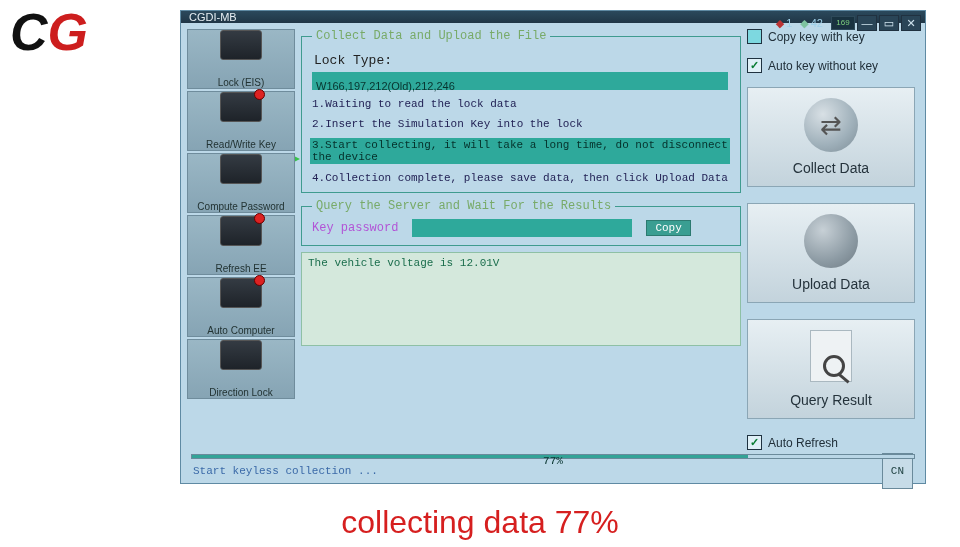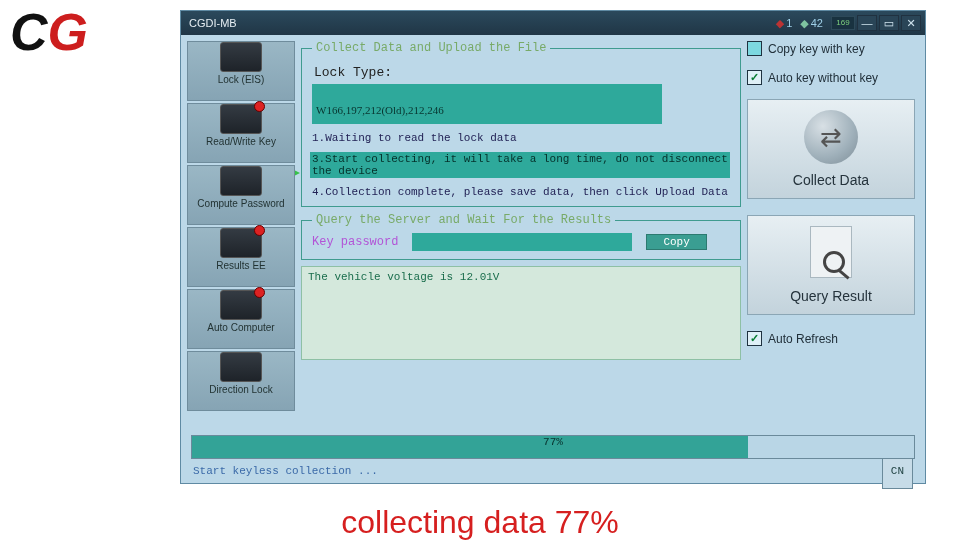--- a/index.html
+++ b/index.html
@@ -62,21 +62,21 @@
   }
   .app-body {
     flex: 1; display: flex; padding: 6px 10px 0 6px;
   }
   
   .sidebar { width: 108px; display:flex; flex-direction:column; gap:2px; }
   .side-item {
     background: linear-gradient(#9ab7c5,#86a4b4);
     border:1px solid #6f8c9c;
     height: 60px;
-    display:flex; flex-direction:column; align-items:center; justify-content:flex-start;
+    display:flex; flex-direction:column; align-items:center; justify-content:space-between;
     color:#1c2c36; font-size:10px; text-align:center;
     position:relative;
   }
   .side-icon {
     width: 42px; height: 30px;
     background: linear-gradient(#343b43,#1e2329);
     border:1px solid #555; border-radius:3px;
     margin-bottom:2px;
     position: relative;
   }
@@ -102,22 +102,22 @@
     color:#78aa68; font-family: "Courier New", monospace;
     font-size: 12px; padding: 0 4px;
     background:#bcd8e8;
   }
   .lock-type-label {
     font-family:"Courier New",monospace; font-size:13px; color:#222;
     margin: 4px 0 4px 2px;
   }
   .lock-type-value {
     background:#2ea99b; color:#08342f;
-    font-family:Liberation Serif, serif; font-size:11px;
-    padding: 20px 4px; width: 350px; height:18px;
+    font-family:Liberation Sans, sans-serif; font-size:11px;
+    padding: 8px 4px; width: 416px; height:18px;
   }
   .step {
     font-family:"Courier New",monospace; font-size:11px;
     color:#225; margin-top:8px;
     display:flex; align-items:flex-end;
   }
   .step.highlight .step-text { background:#2ea99b; color:#05312b; padding:1px 2px; display:inline-block;}
   .arrow {
     display:inline-block; width:14px; height:10px;
     margin-left:-22px; margin-right:8px;
@@ -128,21 +128,21 @@
     border-top:5px solid transparent;
     border-bottom:5px solid transparent;
     border-left:10px solid #37c24a;
   }
 
   .query-row { display:flex; align-items:center; gap:14px; font-family:"Courier New",monospace; }
   .key-label { color:#b254d6; font-size:12px; }
   .key-field { background:#2ea99b; width:220px; height:18px; }
   .copy-btn {
     background:#3a9e92; color:#fff; font-family:"Courier New",monospace;
-    font-size:11px; padding:1px 16px; border:1px solid #2c7a70;
+    font-size:11px; padding:1px 8px; border:1px solid #2c7a70;
   }
 
   .log-box {
     background:#d4e8dc; border:1px solid #8ec0a5;
     font-family:"Courier New",monospace; font-size:11px;
     color:#1a6d4c; padding:4px 6px;
     height: 94px; overflow:hidden;
   }
 
   
@@ -263,21 +263,21 @@
         <div class="side-label">Read/Write Key</div>
       </div>
       <div class="side-item">
         <div class="side-icon"></div>
         <div class="side-label">Compute Password</div>
       </div>
       <div class="side-item">
         <div class="side-icon">
             <div class="side-badge"></div>
           </div>
-        <div class="side-label">Results EE</div>
+        <div class="side-label">Refresh EE</div>
       </div>
       <div class="side-item">
         <div class="side-icon">
             <div class="side-badge"></div>
           </div>
         <div class="side-label">Auto Computer</div>
       </div>
       <div class="side-item">
         <div class="side-icon"></div>
         <div class="side-label">Direction Lock</div>
@@ -285,20 +285,23 @@
     </div>
 
     <div class="center">
       <fieldset>
         <legend>Collect Data and Upload the File</legend>
         <div class="lock-type-label">Lock Type:</div>
         <div class="lock-type-value">W166,197,212(Old),212,246</div>
 
         <div class="step">
           <span class="step-text">1.Waiting to read the lock data</span>
+        </div>
+        <div class="step">
+          <span class="step-text">2.Insert the Simulation Key into the lock</span>
         </div>
         <div class="step highlight">
           <span class="arrow current"></span>
           <span class="step-text">3.Start collecting, it will take a long time, do not disconnect the device</span>
         </div>
         <div class="step">
           <span class="step-text">4.Collection complete, please save data, then click Upload Data</span>
         </div>
       </fieldset>
 
@@ -325,20 +328,26 @@
       </div>
 
       <div class="big-btn">
         <div class="bicon">
             <div class="usb-circle">⇄</div>
           </div>
         <span>Collect Data</span>
       </div>
       <div class="big-btn">
         <div class="bicon">
+            <div class="globe"></div>
+          </div>
+        <span>Upload  Data</span>
+      </div>
+      <div class="big-btn">
+        <div class="bicon">
             <div class="paper">
               <div class="mag"></div>
             </div>
           </div>
         <span>Query Result</span>
       </div>
 
       <div class="opt">
         <div class="chk checked"></div>
         <span>Auto Refresh</span>

